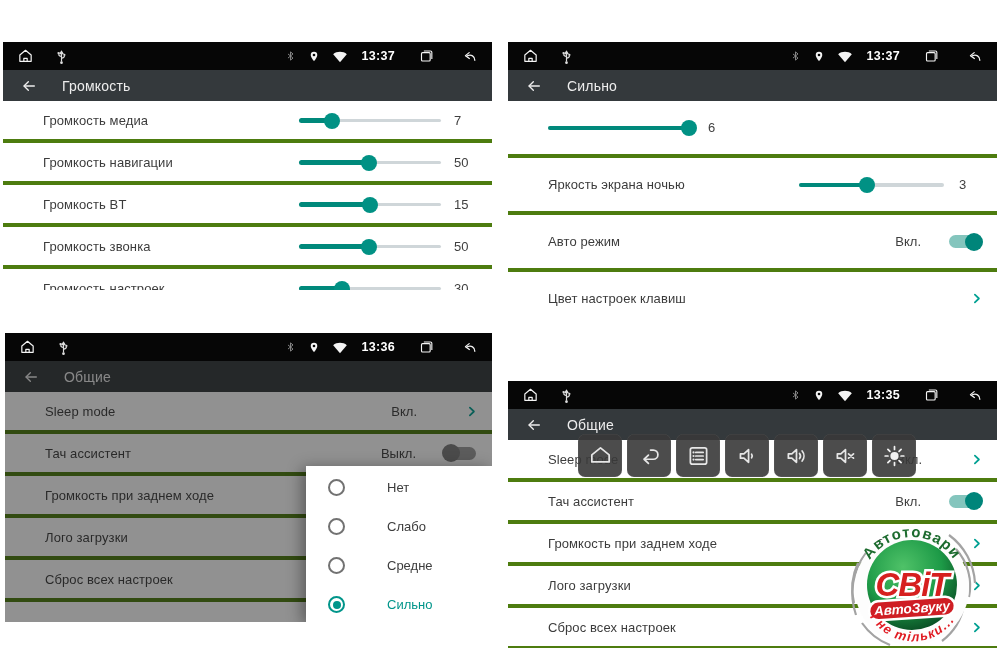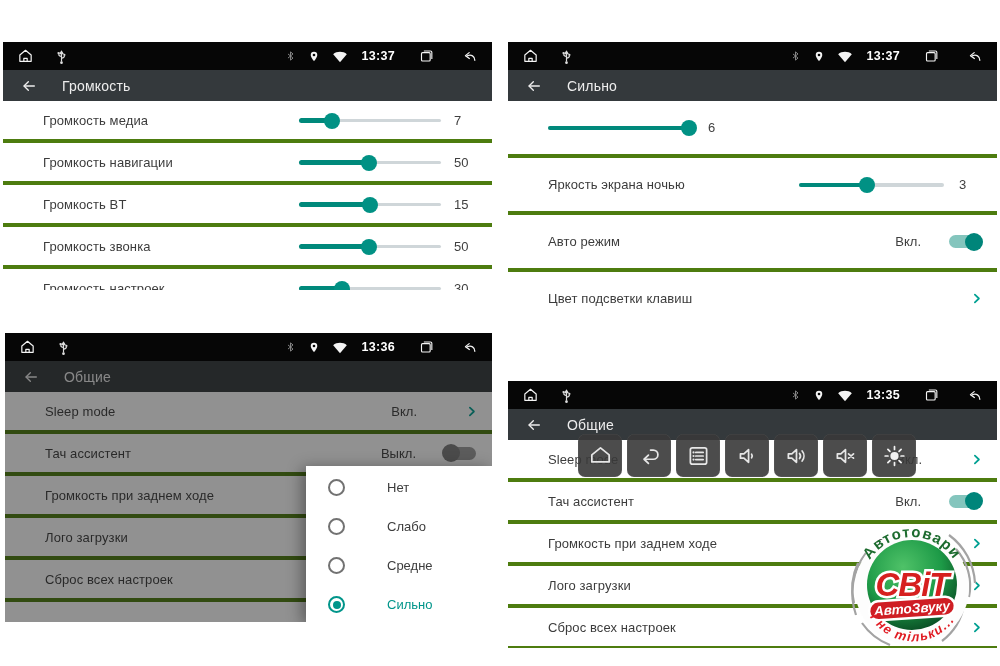--- a/index.html
+++ b/index.html
@@ -260,21 +260,21 @@
             <span class="val">3</span>
           </div>
           <div class="row">
             <span class="label">Авто режим</span>
             <span class="state">Вкл.</span>
             <span class="toggle on">
               <span class="tknob"></span>
             </span>
           </div>
           <div class="row">
-            <span class="label">Цвет подсветки клавиш</span>
+            <span class="label">Цвет настроек клавиш</span>
             <span class="chev">
               <svg width="13" height="15" viewBox="0 0 24 24" fill="none" stroke="#00a092" stroke-width="3.2" stroke-linecap="round" stroke-linejoin="round">
                 <path d="M9 5 L16.5 12 L9 19"></path>
               </svg>
             </span>
           </div>
         </div>
   </div>
 </section>
   <section class="panel panel-bl" id="panel-2">

